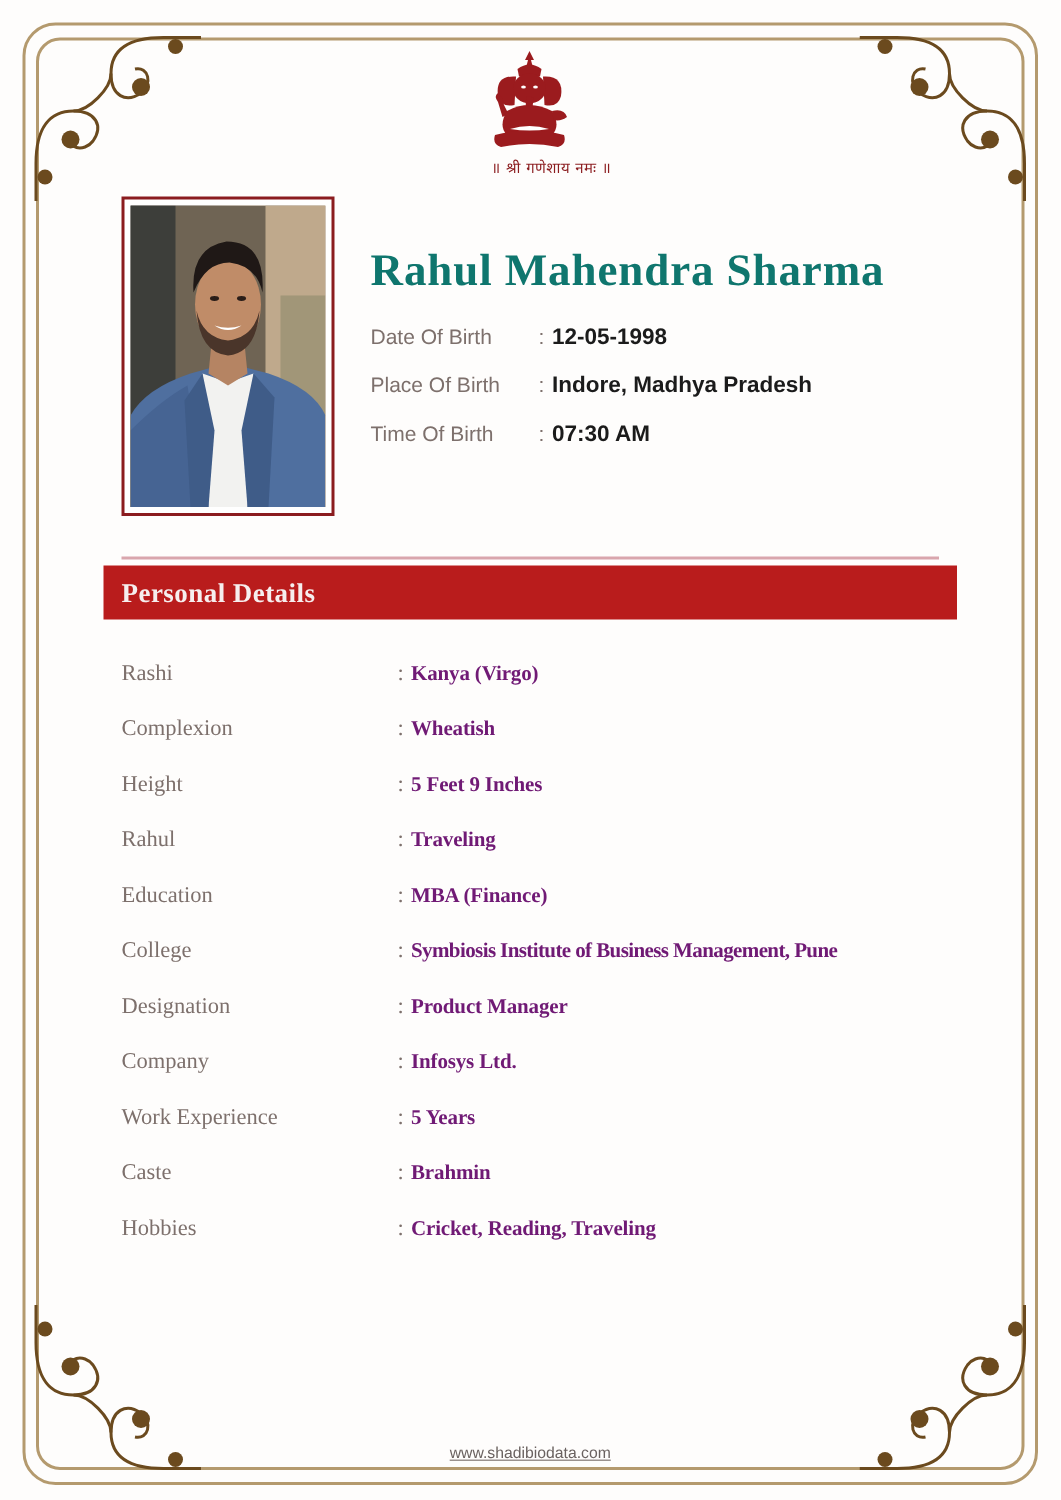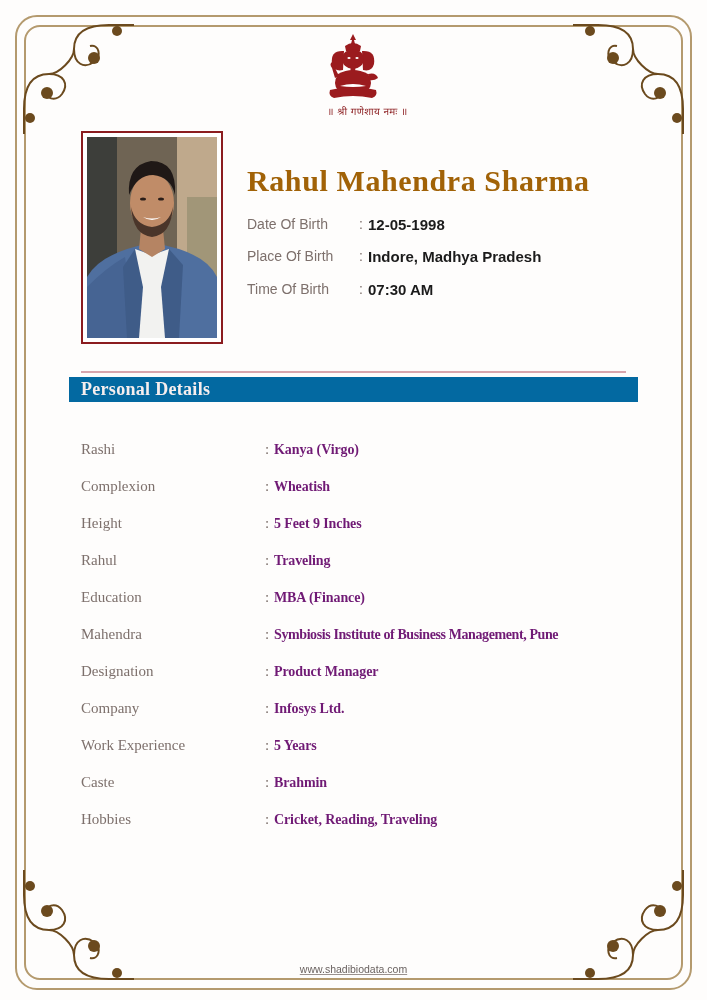--- a/index.html
+++ b/index.html
@@ -84,21 +84,21 @@
     }
     .photo svg { width: 100%; height: 100%; display: block; }
 
     
     .name {
       position: absolute;
       left: 247px; top: 164px;
       font-family: "Liberation Serif", serif;
       font-weight: bold;
       font-size: 30px;
-      color: #a16207;
+      color: #0f766e;
       letter-spacing: 0.6px;
       white-space: nowrap;
     }
     .birth-row {
       position: absolute;
       left: 247px;
       height: 20px;
       display: flex;
       align-items: center;
       white-space: nowrap;
@@ -122,22 +122,22 @@
     .divider {
       position: absolute;
       left: 81px; top: 371px;
       width: 545px; height: 2px;
       background: #d9a6ad;
     }
 
     .section-header {
       position: absolute;
       left: 69px; top: 377px;
-      width: 569px; height: 25px;
-      background: #0369a1;
+      width: 569px; height: 36px;
+      background: #b91c1c;
       box-sizing: border-box;
       padding-left: 12px;
       display: flex;
       align-items: center;
     }
     .section-title {
       font-family: "Liberation Serif", serif;
       font-weight: bold;
       font-size: 18px;
       color: #f6eeee;
@@ -347,21 +347,21 @@
       <span class="detail-label">Rahul</span>
       <span class="detail-colon">:</span>
       <span class="detail-value">Traveling</span>
     </div>
     <div class="detail-row">
       <span class="detail-label">Education</span>
       <span class="detail-colon">:</span>
       <span class="detail-value">MBA (Finance)</span>
     </div>
     <div class="detail-row">
-      <span class="detail-label">Mahendra</span>
+      <span class="detail-label">College</span>
       <span class="detail-colon">:</span>
       <span class="detail-value" style="letter-spacing:-0.4px;">Symbiosis Institute of Business Management, Pune</span>
     </div>
     <div class="detail-row">
       <span class="detail-label">Designation</span>
       <span class="detail-colon">:</span>
       <span class="detail-value">Product Manager</span>
     </div>
     <div class="detail-row">
       <span class="detail-label">Company</span>

